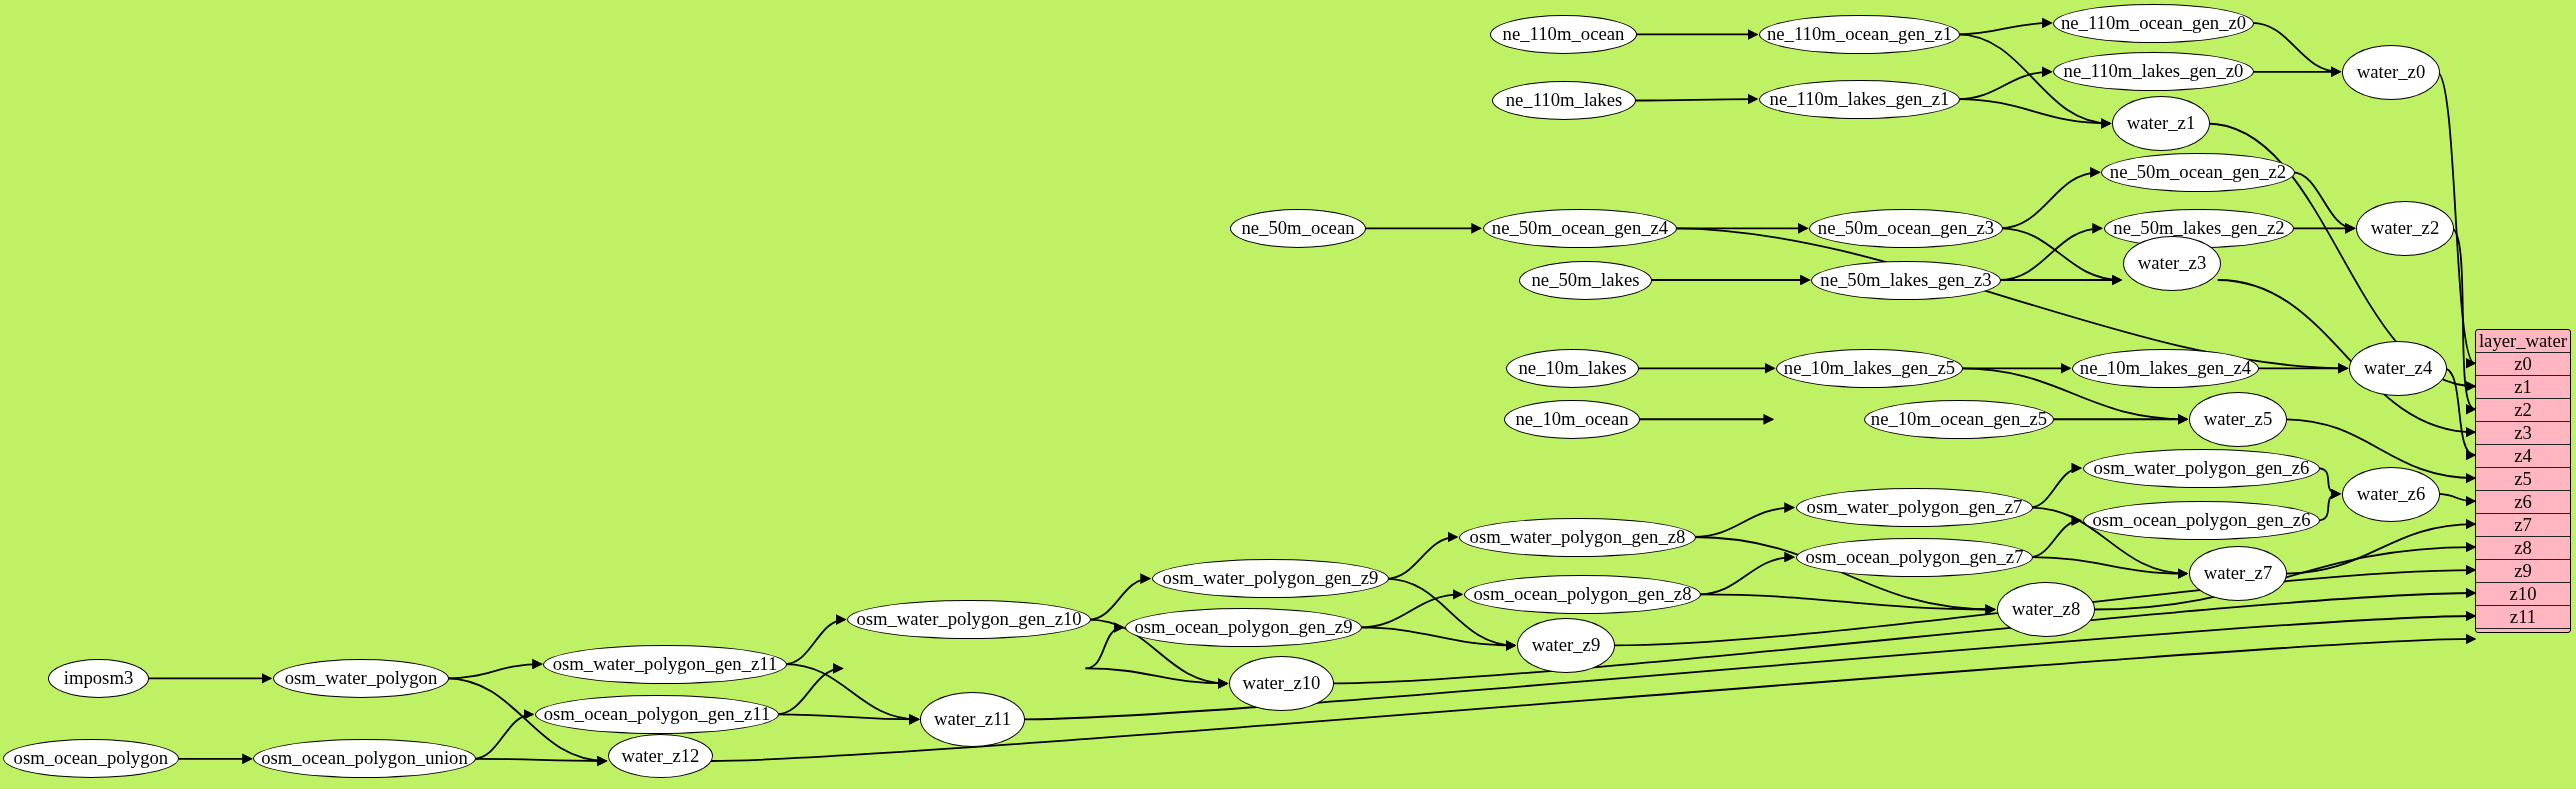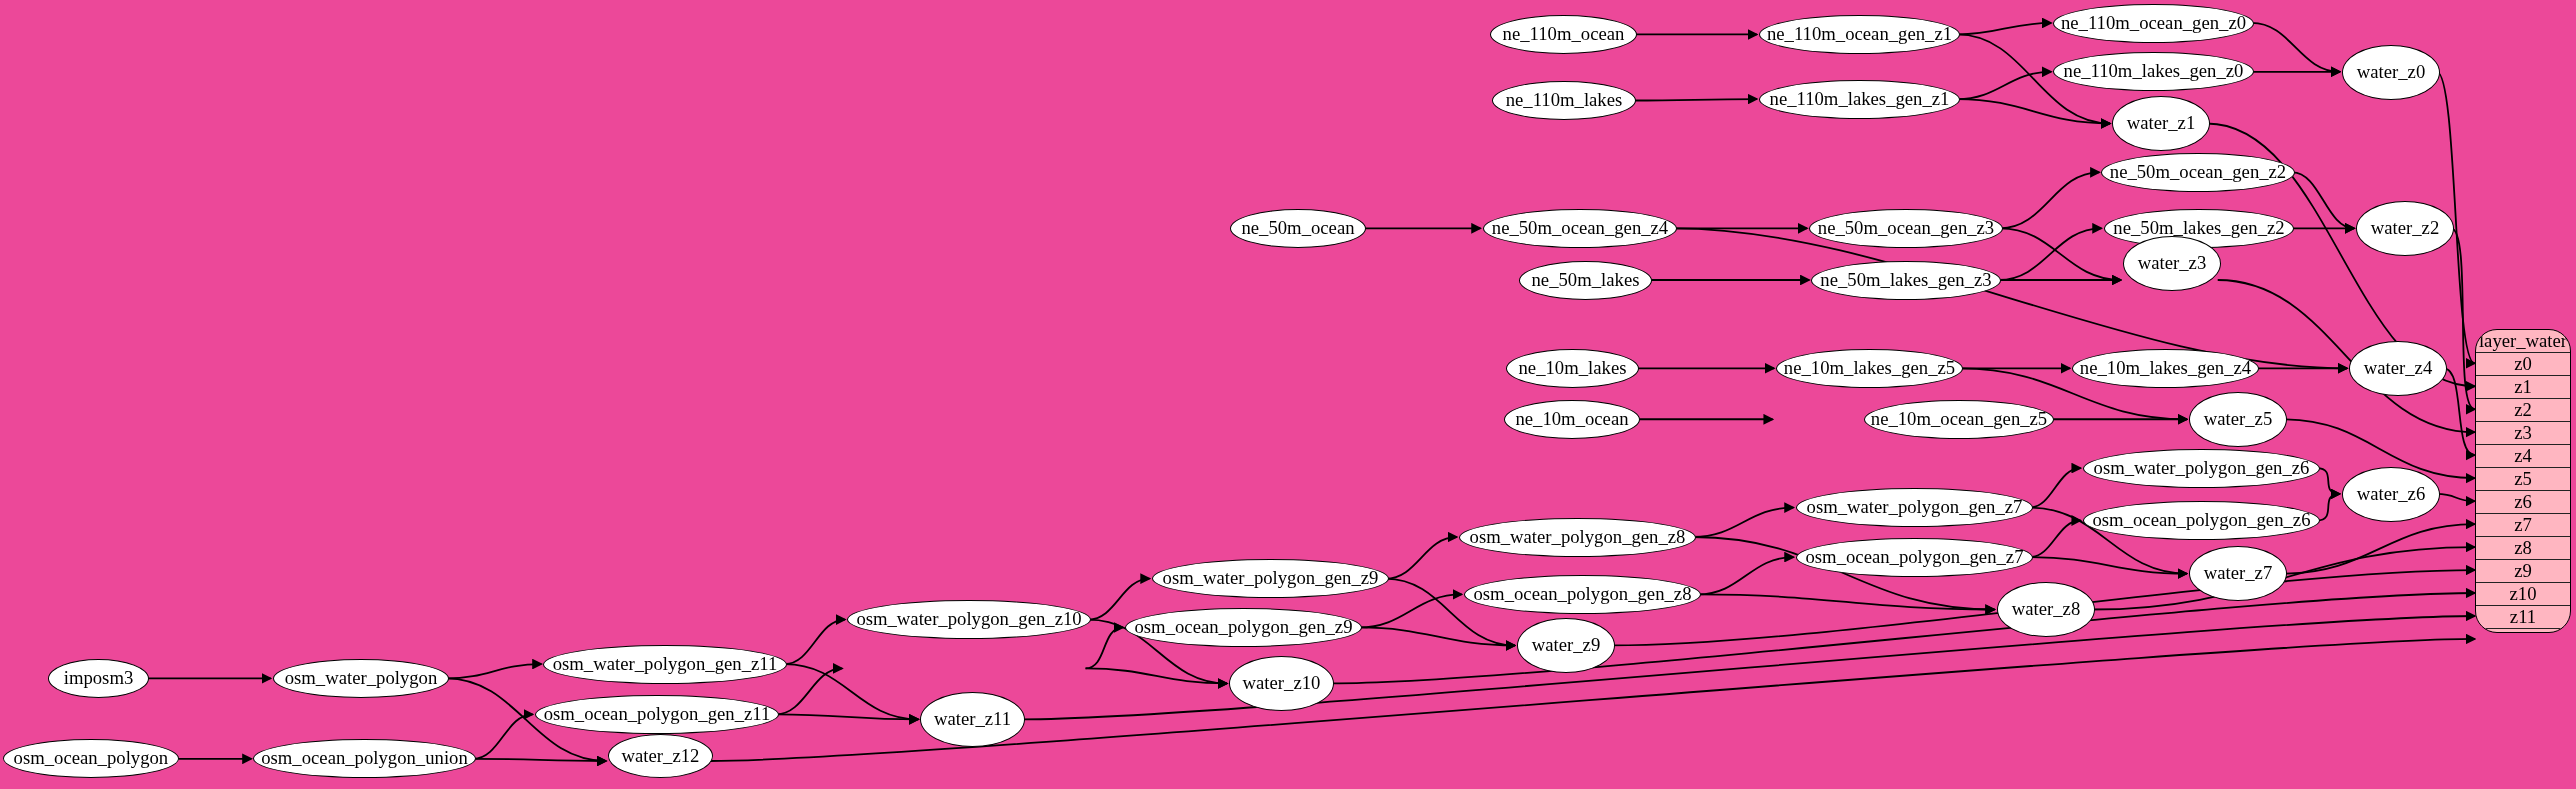--- a/index.html
+++ b/index.html
@@ -1,27 +1,27 @@
 <!DOCTYPE html>
 <html style="--record-fill: #ffb6c1; --node-fill: #ffffff; --edge-color: #000000;font-size:11.5px"><head>
 <meta charset="utf-8">
 <style>
   html,body{margin:0;padding:0;background:#ffffff;}
   body{width:2576px;height:789px;overflow:hidden;
        font-family:"Liberation Serif","DejaVu Serif",serif;color:#000;}
-  #graph{position:relative;width:2576px;height:789px;background:#ec4899;}
+  #graph{position:relative;width:2576px;height:789px;background:#bef264;}
   #edge-svg{position:absolute;left:0;top:0;z-index:1;}
   .edge{fill:none;stroke:var(--edge-color,#000);stroke-width:2.5px;}
   .node{position:absolute;z-index:2;box-sizing:border-box;
         background:var(--node-fill,#fff);border:1.4px solid #000;border-radius:50%;
         display:flex;align-items:center;justify-content:center;
         font-size:18.7px;line-height:1;white-space:nowrap;}
   .record{position:absolute;left:2475px;top:329px;width:96px;height:304px;z-index:2;
           box-sizing:border-box;background:var(--record-fill,#ffb6c1);
-          border:1.4px solid #000;border-radius:22px;overflow:hidden;
+          border:1.4px solid #000;border-radius:3px;overflow:hidden;
           display:flex;flex-direction:column;font-size:18.7px;}
   .record-title{height:24.4px;display:flex;align-items:center;justify-content:center;}
   .record-row{flex:1;border-top:1.4px solid #222;
               display:flex;align-items:center;justify-content:center;}
 </style>
 </head>
 <body>
 
 <div id="graph">
 

